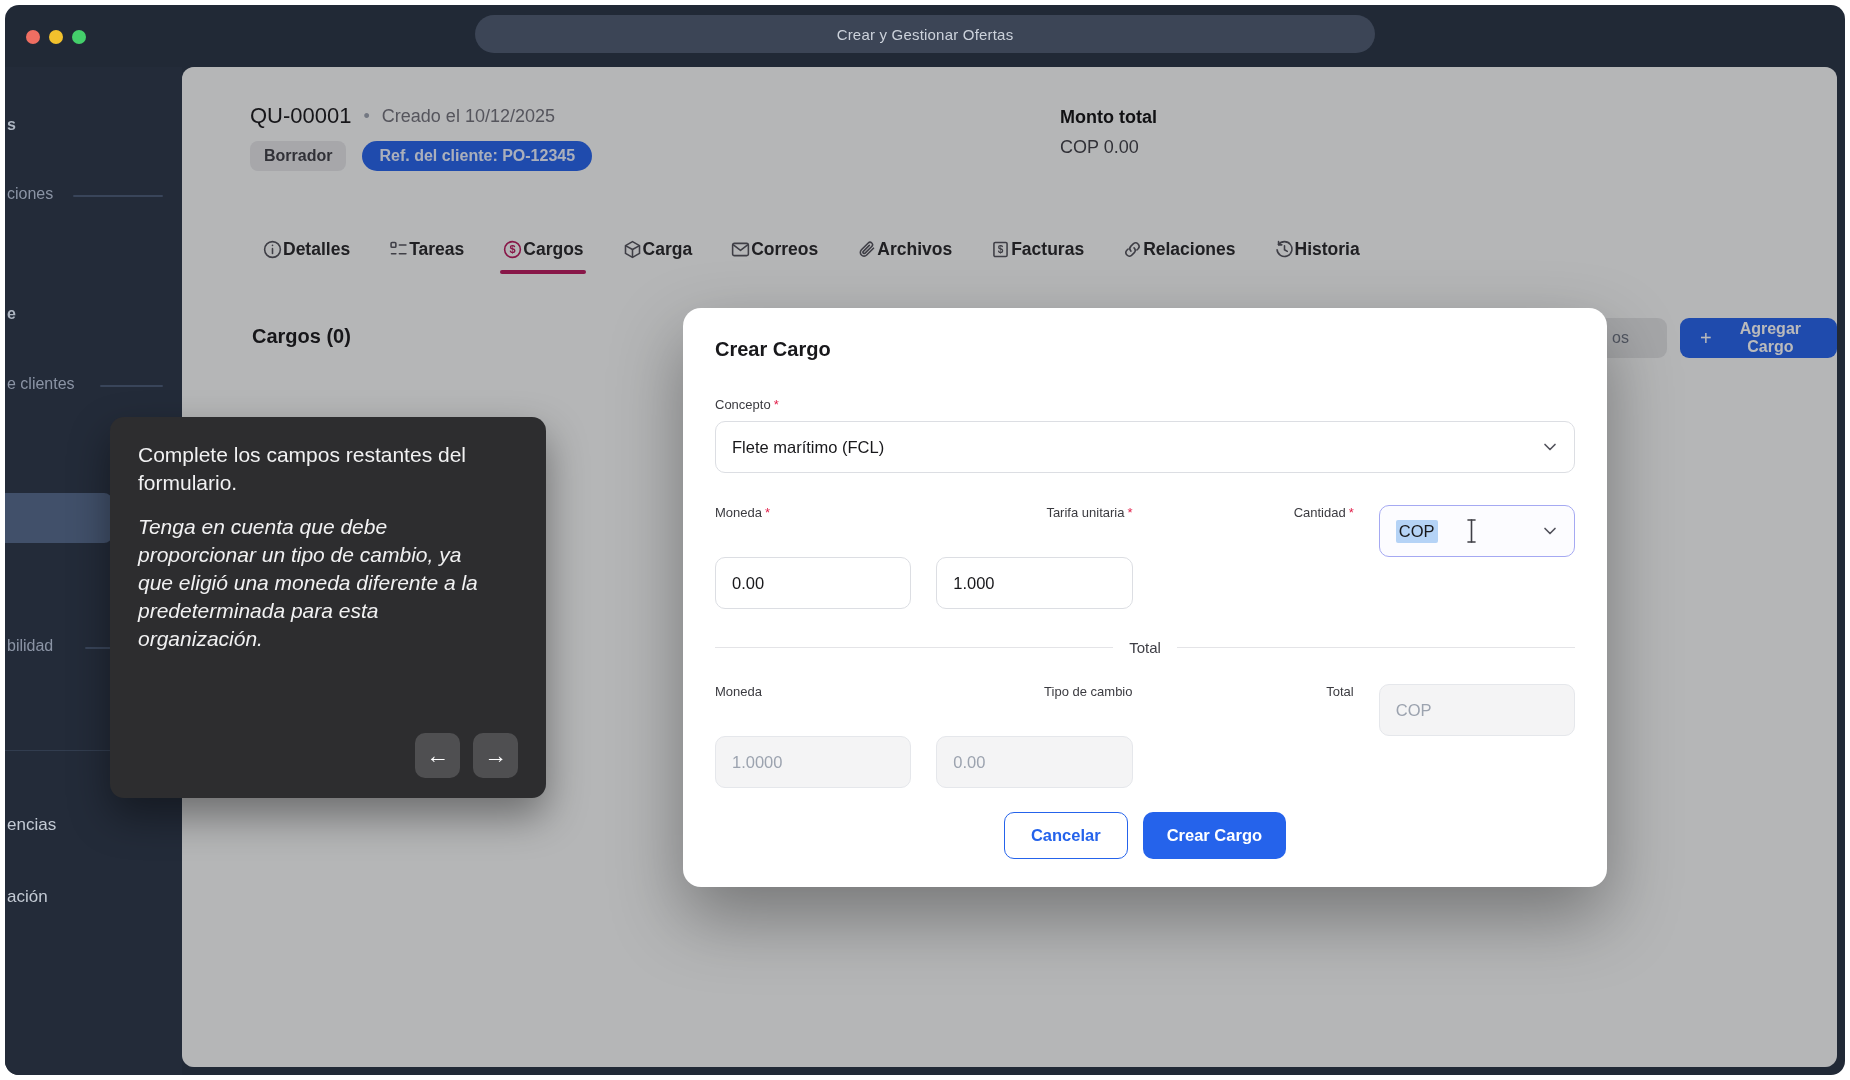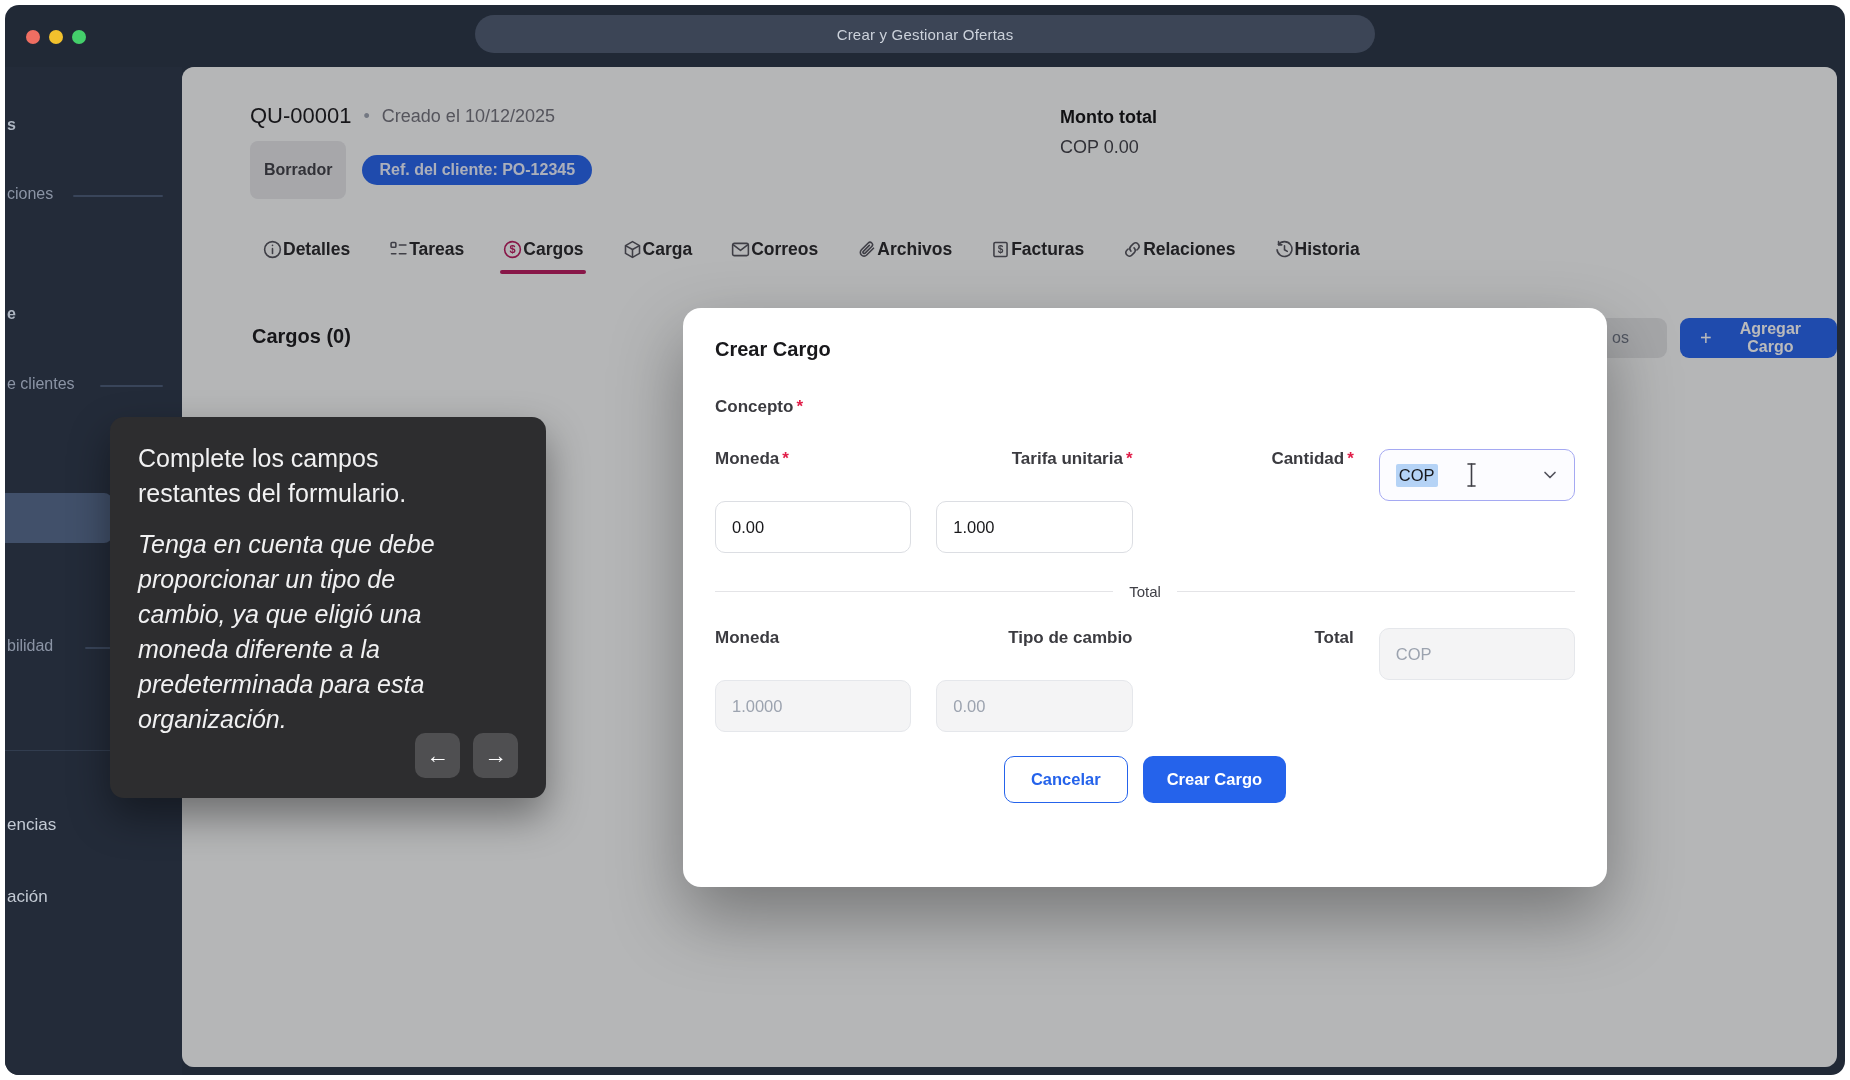--- a/index.html
+++ b/index.html
@@ -32,21 +32,21 @@
   .main { position:absolute; top:62px; left:177px; right:8px; bottom:8px;
           background:#f8f9fa; border-radius:12px; overflow:hidden; }
   .dim-overlay { position:absolute; inset:0; background:rgba(18,18,22,0.29); z-index:40; }
 
   .q-id { position:absolute; left:68px; top:36px; display:flex; align-items:center; gap:12px; }
   .q-id .num { font-size:22px; font-weight:normal; color:#18181b; }
   .q-id .dot { color:#9ca3af; font-size:18px; }
   .q-id .created { color:#71717a; font-size:18px; }
   .q-badges { position:absolute; left:68px; top:74px; display:flex; align-items:center; gap:16px; }
   .badge-draft { background:#e4e5e8; color:#3f3f46; font-size:16px; font-weight:600;
-    padding:20px 14px; border-radius:8px; }
+    padding:6px 14px; border-radius:8px; }
   .badge-ref { background:#2563eb; color:#eaf0ff; font-size:16px; font-weight:600;
     padding:6px 17px; border-radius:15px; }
   .amount { position:absolute; left:878px; top:40px; }
   .amount .lbl { font-size:18px; font-weight:bold; color:#111113; }
   .amount .val { font-size:18px; color:#3f3f46; margin-top:9px; }
 
   
   .tabs { position:absolute; left:80px; top:172px; display:flex; gap:38px; z-index:1; }
   .tab { display:flex; align-items:flex-start; font-size:17.5px; font-weight:600;
     color:#27272a; padding-bottom:14px; position:relative; cursor:default; }
@@ -63,21 +63,21 @@
   .add-btn { position:absolute; left:1498px; top:251px; height:40px; padding:0 20px;
     background:#2563eb; border-radius:9px; color:#ffffff; font-size:16px; font-weight:bold;
     display:flex; align-items:center; gap:12px; border:none; cursor:pointer; }
   .add-btn .plus { font-size:20px; font-weight:400; line-height:1; }
 
   
   .modal { position:absolute; left:683px; top:308px; width:924px; height:579px; z-index:60;
     background:#ffffff; border-radius:18px; box-shadow:0 30px 70px rgba(0,0,0,.35);
     padding:30px 32px; }
   .modal h2 { font-size:20px; font-weight:bold; color:#18181b; margin-bottom:36px; }
-  .flabel { font-size:17px; font-weight:bold; color:#3b3b40; margin-bottom:9px; }
+  .flabel { font-size:13px; font-weight:normal; color:#3b3b40; margin-bottom:9px; }
   .req { color:#e11d48; margin-left:3px; }
   .field { height:52px; border:1.5px solid #dcdee3; border-radius:10px; background:#fff;
     display:flex; align-items:center; padding:0 16px; font-size:16.5px; color:#18181b; position:relative; }
   .field .chev { position:absolute; right:14px; color:#52525b; display:flex; }
   .grid3 { display:grid; grid-template-columns:1fr 1fr 1fr 1fr; column-gap:25px; }
   .al-r { text-align:right; }
   .field.right { justify-content:flex-start; }
   .field.focused { border-color:#a5a9f2; background:#fcfcff; }
   .sel-text { background:#b5d3f6; padding:2px 3px; border-radius:2px; }
   .ibeam { margin-left:27px; color:#3f3f46; display:flex; }
@@ -90,21 +90,21 @@
     color:#2563eb; font-size:16.5px; font-weight:bold; border-radius:10px; cursor:pointer;
     font-family:inherit; }
   .btn-submit { height:47px; padding:0 24px; background:#2563eb; border:none;
     color:#ffffff; font-size:16.5px; font-weight:bold; border-radius:10px; cursor:pointer;
     font-family:inherit; }
 
   
   .tour { position:absolute; left:110px; top:417px; width:436px; height:381px; z-index:70;
     background:#2d2d2f; border-radius:14px; box-shadow:0 18px 40px rgba(0,0,0,.4);
     padding:24px 28px 20px 28px; color:#f1f1f2; }
-  .tour p { font-size:25px; line-height:35px; width:340px; }
+  .tour p { font-size:21px; line-height:28px; width:340px; }
   .tour .p2 { font-style:italic; margin-top:16px; }
   .tour-nav { position:absolute; right:28px; bottom:20px; display:flex; gap:13px; }
   .tour-nav button { width:45px; height:45px; border-radius:10px; background:#4f4f51; border:none;
     color:#ffffff; font-size:23px; display:flex; align-items:center; justify-content:center;
     cursor:pointer; font-family:inherit; }
 
   svg { display:block; }
 </style>
 </head>
 <body>
@@ -256,20 +256,28 @@
     </main>
 
   </div>
 
   <section class="modal">
     <h2>Crear Cargo</h2>
 
     <div class="flabel">
       <span>Concepto</span><span class="req">*</span>
     </div>
+    <div class="field">
+      <span>Flete marítimo (FCL)</span>
+      <span class="chev">
+        <svg width="20" height="20" viewBox="0 0 24 24" fill="none" stroke="currentColor" stroke-width="2" stroke-linecap="round" stroke-linejoin="round">
+            <polyline points="6,9 12,15 18,9"></polyline>
+          </svg>
+      </span>
+    </div>
 
     <div class="grid3" style="margin-top:32px;">
       <div class="flabel">
         <span>Moneda</span><span class="req">*</span>
       </div>
       <div class="flabel al-r">
         <span>Tarifa unitaria</span><span class="req">*</span>
       </div>
       <div class="flabel al-r">
         <span>Cantidad</span><span class="req">*</span>

